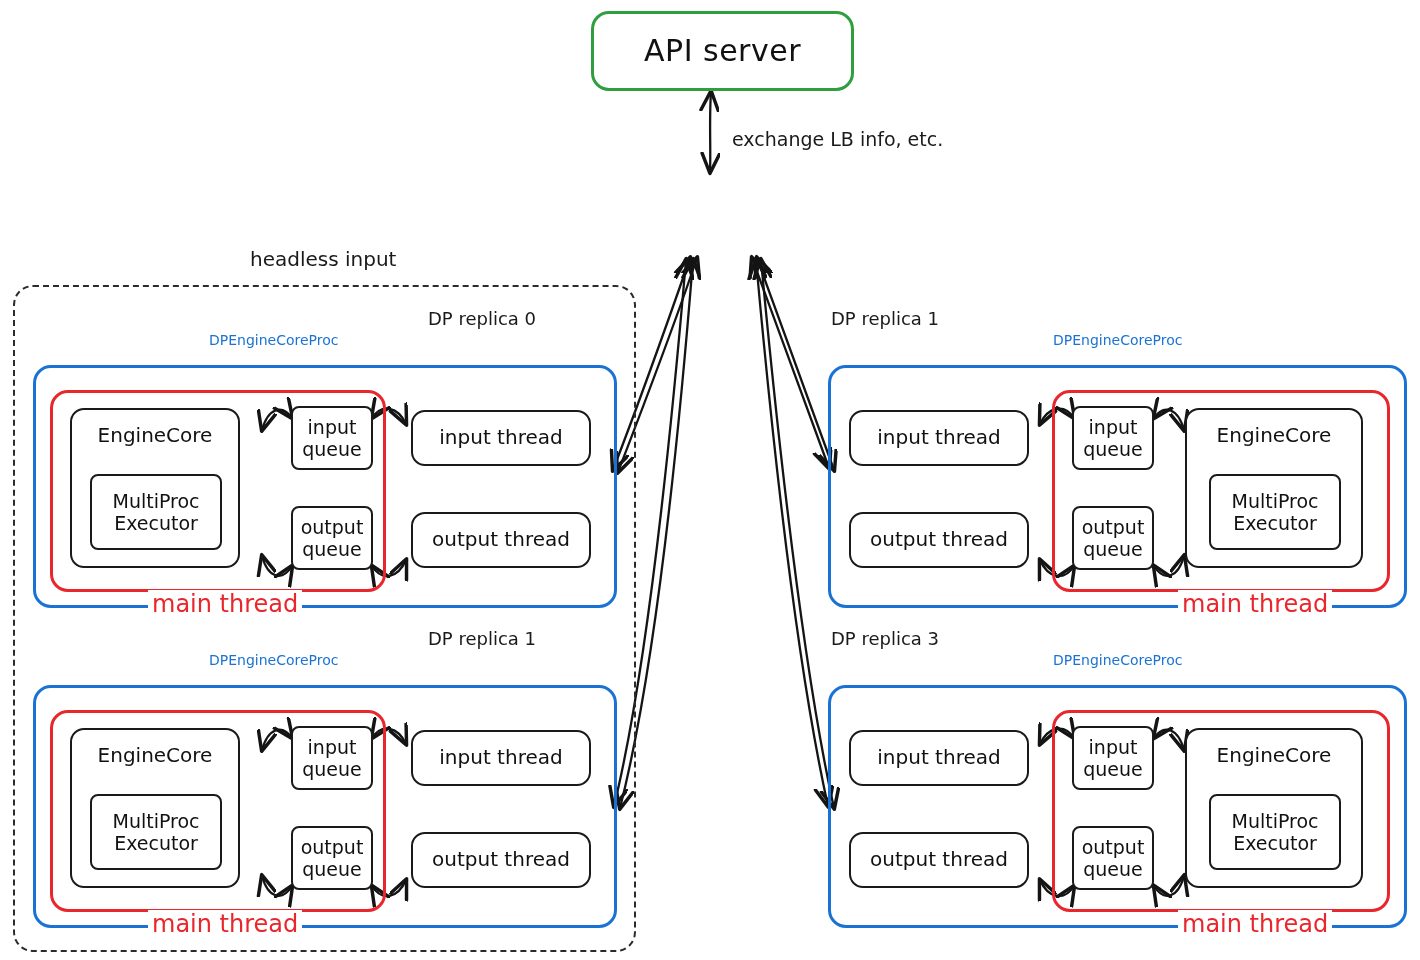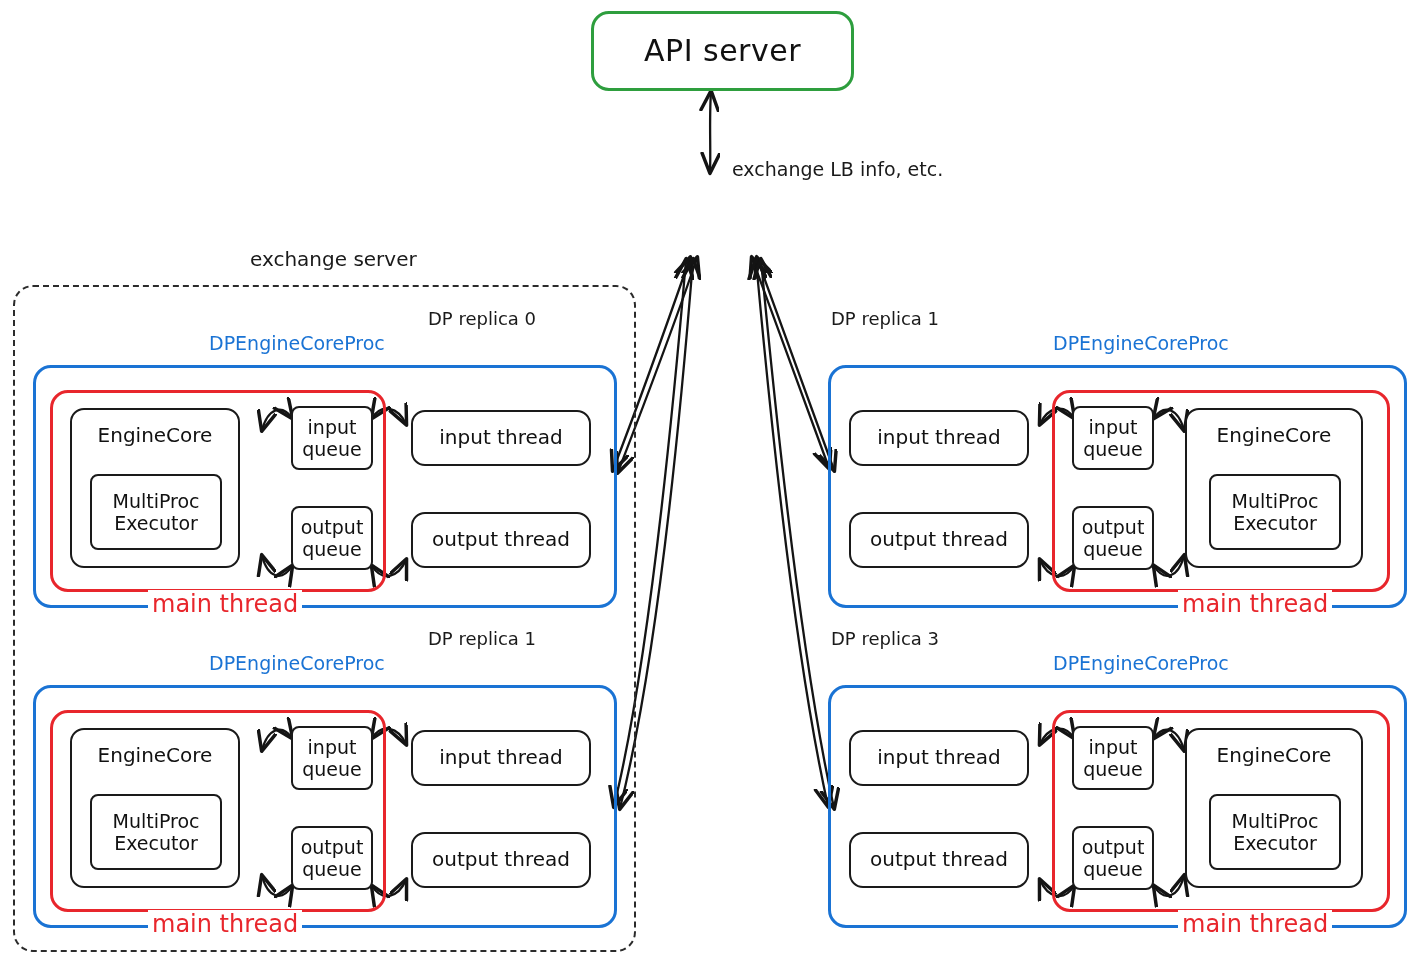--- a/index.html
+++ b/index.html
@@ -20,21 +20,21 @@
   .blue{border-color:#1a73d4;}
   .red{border-color:#e8262c;}
   .green{border-color:#2e9e3e;}
   .orange{border-color:#f0a020;}
   .dashed{border:2.4px dashed #2b2b2b;background:transparent;border-radius:20px;}
 
   .title-box{font-size:30px;color:#111;letter-spacing:.5px;}
 
   .lbl{position:absolute;white-space:nowrap;}
   .lbl-dark{color:#1a1a1a;font-size:18px;}
-  .lbl-blue{color:#1a73d4;font-size:19px;}
+  .lbl-blue{color:#1a73d4;font-size:14px;}
   .lbl-red{color:#e8262c;font-size:24px;background:#fff;padding:0 4px;}
   .lbl-plain{color:#1a1a1a;font-size:20px;}
   .lbl-edge{color:#1a1a1a;font-size:19px;background:#fff;padding:0 3px;}
 </style>
 </head>
 <body>
 
 <div id="canvas">
 
   <svg class="layer" viewBox="0 0 1420 960">
@@ -86,24 +86,24 @@
       <path d="M1040,880 C1048,898 1064,902 1074,886" marker-start="url(#ahr)" marker-end="url(#ah)"></path>
       <path d="M1154,886 C1164,902 1178,898 1184,876" marker-start="url(#ahr)" marker-end="url(#ah)"></path>
     </g>
   </svg>
 
   <div class="box bigbox green title-box" style="left:591px;top:11px;width:263px;height:80px;">
     <span>API server</span>
   </div>
 
 
-  <div class="lbl lbl-edge" style="left:729px;top:128px;margin-top:30px;">exchange LB info, etc.</div>
+  <div class="lbl lbl-edge" style="left:729px;top:128px;">exchange LB info, etc.</div>
 
   <div class="dashed" style="position:absolute;left:13px;top:285px;width:619px;height:663px;"></div>
-  <div class="lbl lbl-plain" style="left:250px;top:247px;">exchange server</div>
+  <div class="lbl lbl-plain" style="left:250px;top:247px;">headless input</div>
 
   <div class="lbl lbl-dark" style="left:428px;top:308px;">DP replica 0</div>
   <div class="lbl lbl-blue" style="left:209px;top:332px;">DPEngineCoreProc</div>
 
   <div class="bigbox blue" style="position:absolute;left:33px;top:365px;width:578px;height:237px;"></div>
   <div class="bigbox red" style="position:absolute;left:50px;top:390px;width:330px;height:196px;"></div>
   <div class="lbl lbl-red" style="left:148px;top:590px;">main thread</div>
 
   <div class="box node" style="left:70px;top:408px;width:170px;height:160px;align-items:flex-start;padding-top:14px;">
     <span>EngineCore</span>

